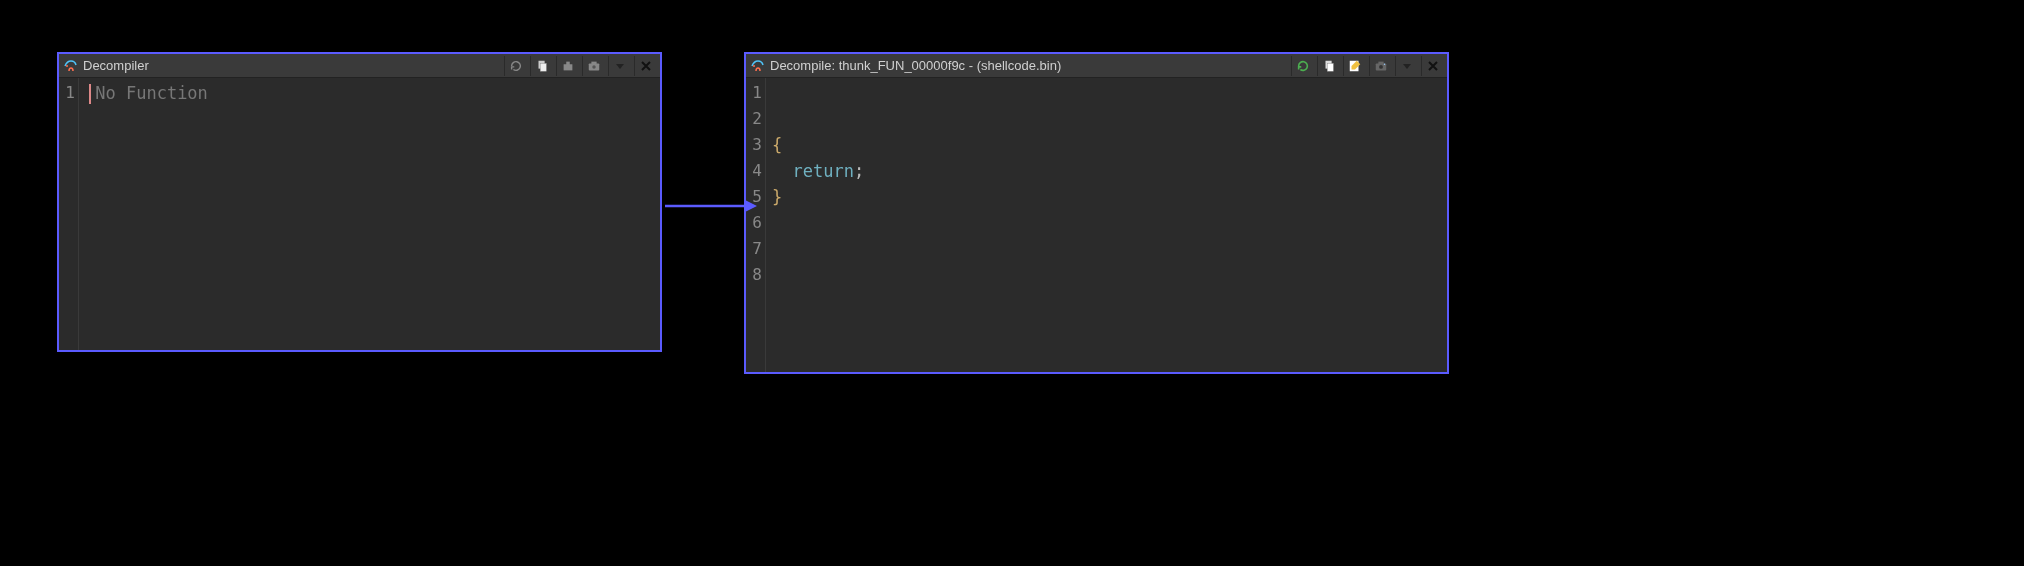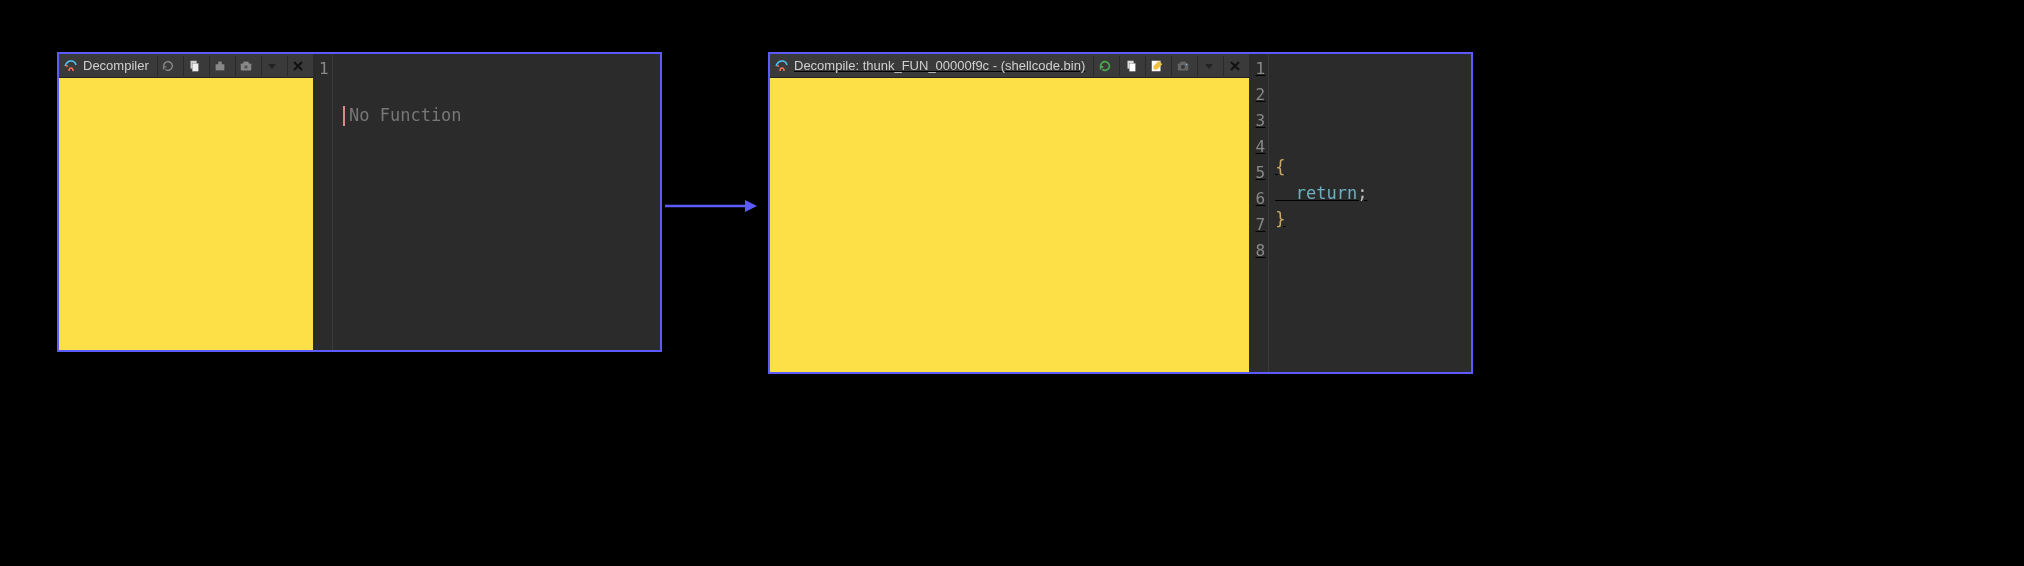--- a/index.html
+++ b/index.html
@@ -7,36 +7,35 @@
     background: #000;
     font-family: "Segoe UI", Arial, sans-serif;
     width: 2024px;
     height: 566px;
     position: relative;
     overflow: hidden;
   }
   .panel {
     position: absolute;
     border: 2px solid #5b5bff;
-    background: #fde047;
-    display: flex;
-    flex-direction: row;
+    background: #0369a1;
+    display: flex;
+    flex-direction: column;
   }
   .panel-left {
     left: 57px;
     top: 52px;
     width: 605px;
     height: 300px;
   }
   .panel-right {
-    left: 768px;
+    left: 744px;
     top: 52px;
     width: 705px;
     height: 322px;
-    text-decoration: underline;
   }
   .titlebar {
     height: 24px;
     background: #3a3a3a;
     display: flex;
     align-items: center;
     padding: 0 4px;
     gap: 4px;
     border-bottom: 1px solid #222;
     user-select: none;
@@ -86,21 +85,20 @@
     padding-top: 2px;
   }
   .code-body {
     flex: 1;
     font-family: Consolas, monospace;
     font-size: 17px;
     line-height: 26px;
     color: #c0c0c0;
     padding: 2px 6px;
     position: relative;
-    margin-top: 46px;
   }
   .code-line { white-space: pre; height: 26px; }
   .tok-comment { color: #777; }
   .tok-keyword { color: #6fb0c0; }
   .tok-type { color: #6fa7b0; }
   .tok-func { color: #d8b88b; }
   .tok-paren { color: #aaa; }
   .tok-plain { color: #bbb; }
   .tok-brace { color: #c9a86a; }
   .cursor-bar {

